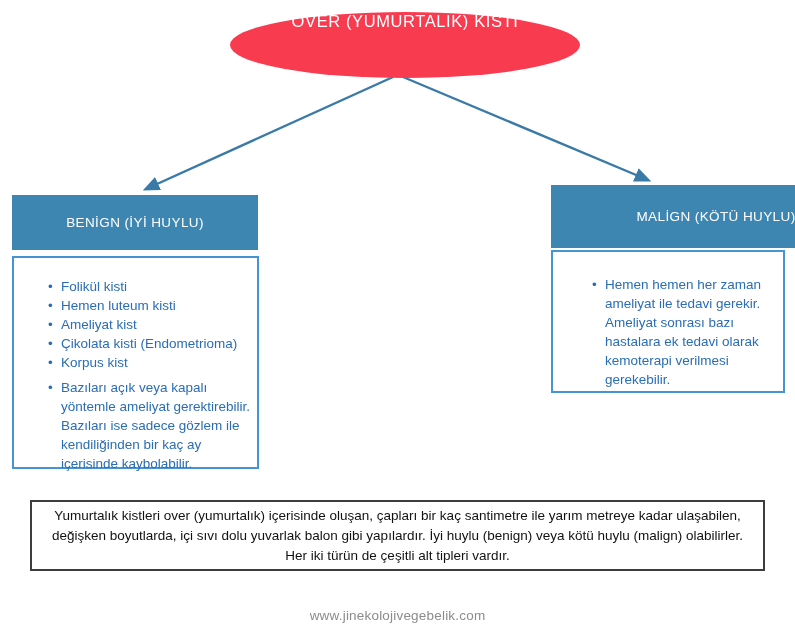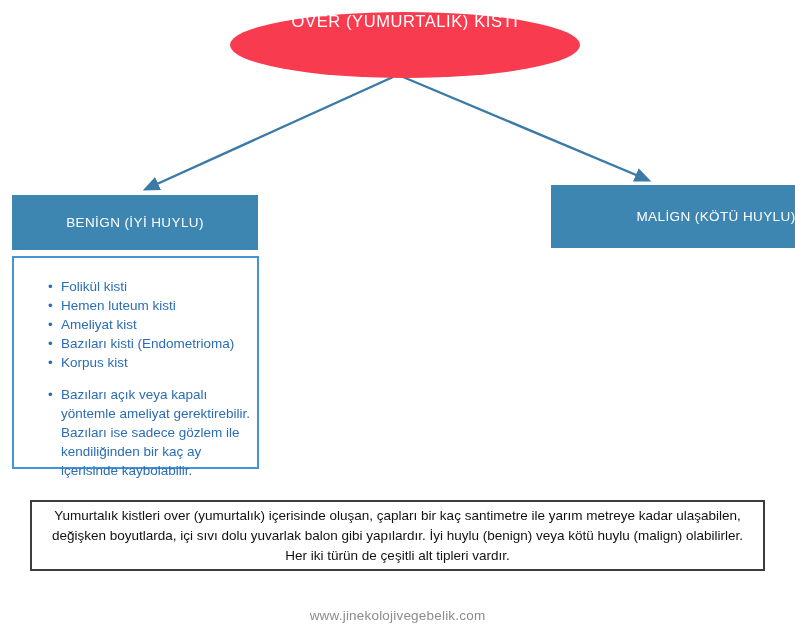--- a/index.html
+++ b/index.html
@@ -30,21 +30,21 @@
   .box-malign{left:551px;top:250px;width:234px;height:143px;}
   ul.bullets{
     margin:0;padding:0;list-style:none;
     color:#2a6db5;font-size:13.5px;line-height:19px;
   }
   ul.bullets li{position:relative;padding-left:13px;}
   ul.bullets li::before{
     content:"\2022";position:absolute;left:0;top:0;color:#2a6db5;
   }
   .box-benign .group1{margin:19px 6px 4px 34px;}
-  .box-benign .group2{margin:13px 4px 0 34px;}
+  .box-benign .group2{margin:6px 4px 0 34px;}
   .box-malign .group1{margin:23px 6px 0 39px;}
   .summary-box{
     position:absolute;left:30px;top:500px;width:735px;height:71px;
     border:2px solid #3d3d3d;box-sizing:border-box;
     display:flex;align-items:center;justify-content:center;
   }
   .summary-box p{
     margin:0;padding:0 12px;text-align:center;color:#111111;
     font-size:13.5px;line-height:20px;
   }
@@ -74,32 +74,37 @@
 
   <div class="branch-header header-benign">
     <span>BENİGN (İYİ HUYLU)</span>
   </div>
 
   <div class="content-box box-benign">
     <ul class="bullets group1">
       <li><span>Folikül kisti</span></li>
       <li><span>Hemen luteum kisti</span></li>
       <li><span>Ameliyat kist</span></li>
-      <li><span>Bazıları kisti (Endometrioma)</span></li>
+      <li><span>Çikolata kisti (Endometrioma)</span></li>
       <li><span>Korpus kist</span></li>
     </ul>
     <ul class="bullets group2">
       <li><span>Bazıları açık veya kapalı yöntemle ameliyat gerektirebilir. Bazıları ise sadece gözlem ile kendiliğinden bir kaç ay içerisinde kaybolabilir.</span></li>
     </ul>
   </div>
 
   <div class="branch-header header-malign">
     <span>MALİGN (KÖTÜ HUYLU)</span>
   </div>
 
+  <div class="content-box box-malign">
+    <ul class="bullets group1">
+      <li><span>Hemen hemen her zaman ameliyat ile tedavi gerekir. Ameliyat sonrası bazı hastalara ek tedavi olarak kemoterapi verilmesi gerekebilir.</span></li>
+    </ul>
+  </div>
 
   <div class="summary-box">
     <p>Yumurtalık kistleri over (yumurtalık) içerisinde oluşan, çapları bir kaç santimetre ile yarım metreye  kadar ulaşabilen, değişken boyutlarda, içi sıvı dolu yuvarlak balon gibi yapılardır. İyi huylu (benign) veya kötü huylu (malign) olabilirler. Her iki türün de çeşitli alt tipleri vardır.</p>
   </div>
 
   <div class="site-footer">www.jinekolojivegebelik.com</div>
 
 </div>
 
 </body></html>

